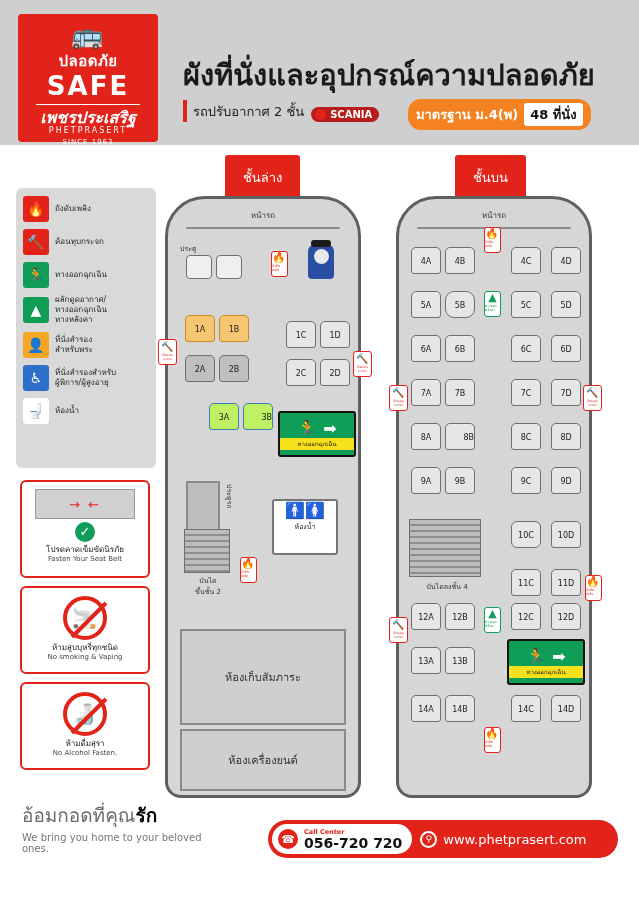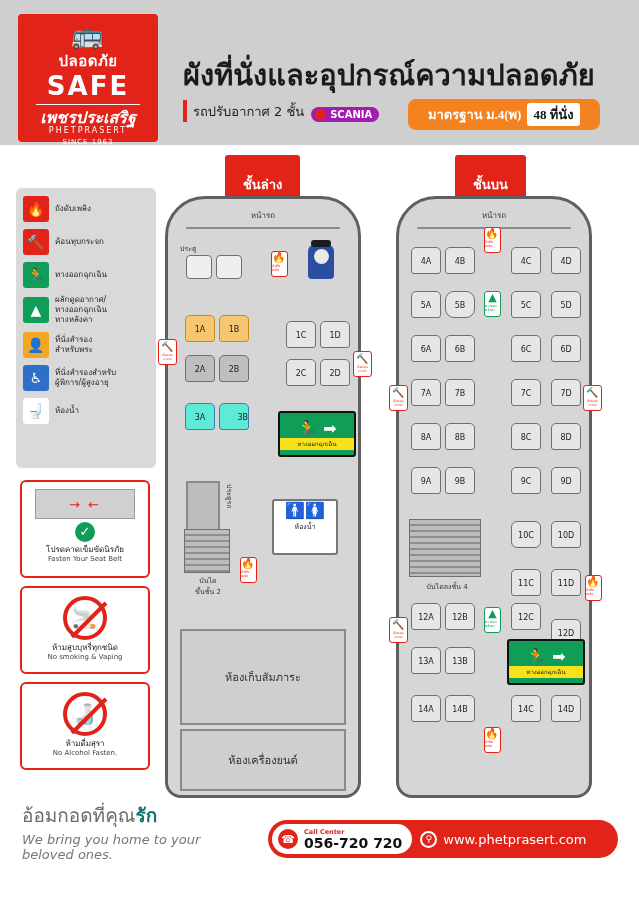--- a/index.html
+++ b/index.html
@@ -26,34 +26,34 @@
   .logo-since { font-size:7px; letter-spacing:1px; margin-top:3px; }
 
   .head-title {
     position:absolute; left:183px; top:52px;
     font-size:29px; font-weight:bold; color:#1a1a1a; white-space:nowrap;
   }
   .head-sub { position:absolute; left:183px; top:100px; display:flex; align-items:flex-end; }
   .head-bar { width:4px; height:22px; background:#e2231a; margin-right:6px; }
   .head-sub-text { font-size:13px; color:#222; }
   .scania-badge {
-    display:inline-flex; align-items:center; background:#a21caf; color:#fff;
+    display:inline-flex; align-items:center; background:#b91c1c; color:#fff;
     border-radius:9px; padding:2px 7px 2px 4px; margin-left:7px; font-size:10px; font-weight:bold;
   }
   .scania-dot { width:11px; height:11px; border-radius:50%; background:#e2231a; margin-right:4px; }
   .std-badge {
     position:absolute; left:408px; top:99px; background:#f58220; color:#fff;
-    border-radius:8px; padding:4px 20px; font-size:13px; font-weight:bold; display:flex; align-items:center;font-family:Liberation Serif, serif;
+    border-radius:13px; padding:4px 8px; font-size:13px; font-weight:bold; display:flex; align-items:center;
   }
   .std-seats { background:#fff; color:#111; border-radius:3px; padding:1px 6px; margin-left:6px; font-size:13px; }
 
   
   .deck-tab {
-    position:absolute; background:#e2231a; color:#fff; font-size:13px; font-weight:bold;
-    padding:19px 18px; border-radius:3px;
+    position:absolute; background:#e2231a; color:#fff; font-size:13px; font-weight:normal;
+    padding:12px 18px; border-radius:3px;
   }
   .deck-tab.lower { left:225px; top:155px; }
   .deck-tab.upper { left:455px; top:155px; }
 
   
   .legend {
     position:absolute; left:16px; top:188px; width:140px; height:280px;
     background:#d9d9d9; border-radius:6px; padding:8px 7px;
   }
   .legend-row { display:flex; align-items:center; margin-bottom:7px; }
@@ -92,22 +92,22 @@
   }
   .prohibit:after {
     content:""; position:absolute; left:-2px; top:18px; width:48px; height:4px;
     background:#e2231a; transform:rotate(-45deg);
   }
 
   
   .footer-left { position:absolute; left:22px; top:800px; width:200px; }
   .f-small { font-size:8px; color:#444; }
   .f-big { font-size:19px; color:#6b6b6b; }
-  .f-big b { color:#0f766e;margin-top:34px; }
-  .f-en { font-size:13px; color:#777; font-style:italic; margin-top:2px;}
+  .f-big b { color:#000000;margin-top:34px; }
+  .f-en { font-size:10px; color:#777; margin-top:2px;}
   .callbar {
     position:absolute; left:268px; top:820px; width:350px; height:38px;
     background:#e2231a; border-radius:19px; display:flex; align-items:center; padding:0 4px;
   }
   .call-white {
     background:#fff; border-radius:17px; height:30px; display:flex; align-items:center;
     padding:0 10px 0 6px; margin-right:8px;
   }
   .call-circ { width:20px; height:20px; border-radius:50%; background:#e2231a; color:#fff;
     font-size:11px; display:flex; align-items:center; justify-content:center; margin-right:6px;}
@@ -127,21 +127,21 @@
   .bus-front-lbl {
     position:absolute; width:100%; text-align:center; top:10px; font-size:8px; color:#333;
   }
   .front-line { position:absolute; left:18px; right:18px; top:28px; height:2px; background:#8a8a8a; border-radius:2px;}
 
   .seat {
     position:absolute; width:30px; height:27px; background:#e6e6e6;
     border:1.5px solid #6f6f6f; border-radius:5px 5px 3px 3px;
     font-size:8px; color:#222; text-align:center; line-height:27px;
   }
-  .seat.blue { background:#5eead4; border-color:#3b7fb5; }
+  .seat.blue { background:#bef264; border-color:#3b7fb5;margin-left:24px; }
   .seat.orange { background:#f6c670; border-color:#c98b1b; }
   .seat.gray { background:#bfbfbf; }
   .ext-box {
     position:absolute; width:17px; height:26px; background:#fff; border:1.5px solid #e2231a;
     border-radius:3px; display:flex; flex-direction:column; align-items:center; justify-content:flex-start;
   }
   .ext-box .g { font-size:11px; color:#e2231a; line-height:12px; }
   .ext-box .t { font-size:3.4px; color:#e2231a; line-height:4px; }
 
   .hammer-box {
@@ -352,21 +352,21 @@
 
     <div class="seat" style="left:12px; top:48px;">4A</div>
     <div class="seat" style="left:46px; top:48px;">4B</div>
     <div class="seat" style="left:12px; top:92px;">5A</div>
     <div class="seat" style="left:46px; top:92px;border-radius:9px;">5B</div>
     <div class="seat" style="left:12px; top:136px;">6A</div>
     <div class="seat" style="left:46px; top:136px;">6B</div>
     <div class="seat" style="left:12px; top:180px;">7A</div>
     <div class="seat" style="left:46px; top:180px;">7B</div>
     <div class="seat" style="left:12px; top:224px;">8A</div>
-    <div class="seat" style="left:46px; top:224px;">8B</div>
+    <div class="seat" style="left:46px; top:224px;text-align:right;">8B</div>
     <div class="seat" style="left:12px; top:268px;">9A</div>
     <div class="seat" style="left:46px; top:268px;">9B</div>
 
     <div class="stairs" style="left:10px; top:320px; width:72px; height:58px;"></div>
     <div class="small-lbl" style="left:8px; top:382px; width:80px;">บันไดลงชั้น 4</div>
 
     <div class="seat" style="left:12px; top:404px;">12A</div>
     <div class="seat" style="left:46px; top:404px;">12B</div>
     <div class="seat" style="left:12px; top:448px;">13A</div>
     <div class="seat" style="left:46px; top:448px;">13B</div>
@@ -383,21 +383,21 @@
     <div class="seat" style="left:152px; top:180px;">7D</div>
     <div class="seat" style="left:112px; top:224px;">8C</div>
     <div class="seat" style="left:152px; top:224px;">8D</div>
     <div class="seat" style="left:112px; top:268px;">9C</div>
     <div class="seat" style="left:152px; top:268px;">9D</div>
     <div class="seat" style="left:112px; top:322px;border-radius:6px;">10C</div>
     <div class="seat" style="left:152px; top:322px;">10D</div>
     <div class="seat" style="left:112px; top:370px;">11C</div>
     <div class="seat" style="left:152px; top:370px;">11D</div>
     <div class="seat" style="left:112px; top:404px;">12C</div>
-    <div class="seat" style="left:152px; top:420px;">12D</div>
+    <div class="seat" style="left:152px; top:404px;">12D</div>
     <div class="seat" style="left:112px; top:496px;">14C</div>
     <div class="seat" style="left:152px; top:496px;">14D</div>
 
     <div class="ext-box" style="left:85px; top:92px; border-color:#0f9d58;">
       <div class="g" style="color:#0f9d58;">▲</div>
       <div class="t" style="color:#0f9d58;">ทางออกหลังคา</div>
     </div>
     <div class="ext-box" style="left:85px; top:408px; border-color:#0f9d58;">
       <div class="g" style="color:#0f9d58;">▲</div>
       <div class="t" style="color:#0f9d58;">ทางออกหลังคา</div>

